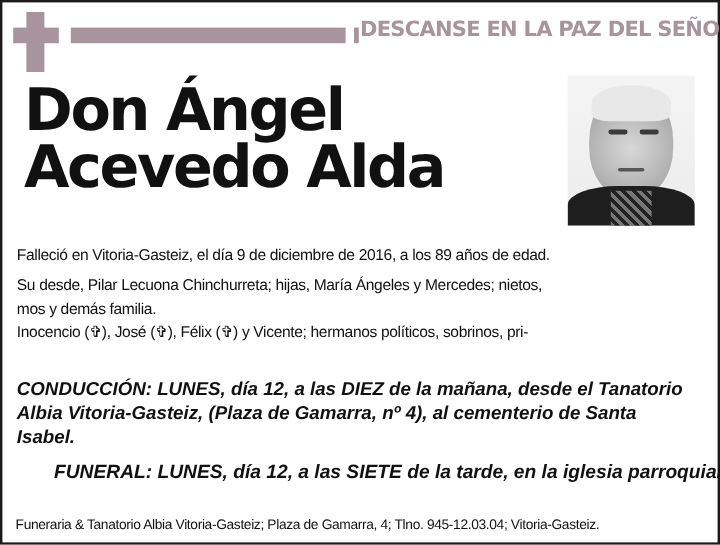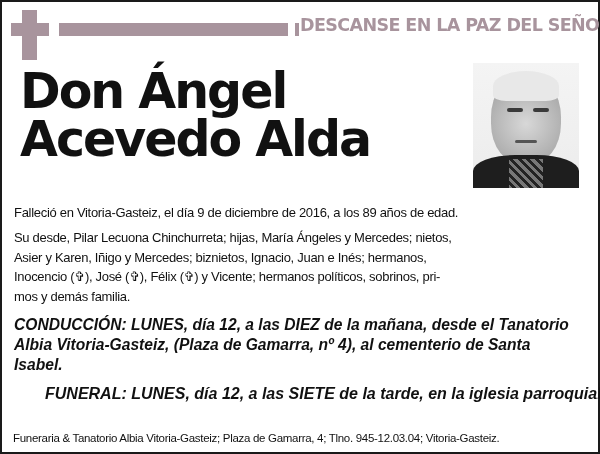--- a/index.html
+++ b/index.html
@@ -82,23 +82,22 @@
   <div class="eye" style="left:60px"></div>
   <div class="mouth"></div>
   <div class="body"></div>
   <div class="collar"></div>
 </div>
 
 <div class="text p1">Falleció en Vitoria-Gasteiz, el día 9 de diciembre de 2016, a los 89 años de edad.</div>
 
 <div class="text p2">
   <div>Su desde, Pilar Lecuona Chinchurreta; hijas, María Ángeles y Mercedes; nietos,</div>
-  <div>Asier y Karen, Iñigo y Mercedes; biznietos, Ignacio, Juan e Inés; hermanos,</div>
+  <div>mos y demás familia.</div>
   <div>Inocencio (✞), José (✞), Félix (✞) y Vicente; hermanos políticos, sobrinos, pri-</div>
-  <div>mos y demás familia.</div>
 </div>
 
 <div class="text bold p3">
   <div>CONDUCCIÓN: LUNES, día 12, a las DIEZ de la mañana, desde el Tanatorio</div>
   <div>Albia Vitoria-Gasteiz, (Plaza de Gamarra, nº 4), al cementerio de Santa</div>
   <div>Isabel.</div>
 </div>
 
 <div class="text bold p4">
   <div>FUNERAL: LUNES, día 12, a las SIETE de la tarde, en la iglesia parroquial</div>

